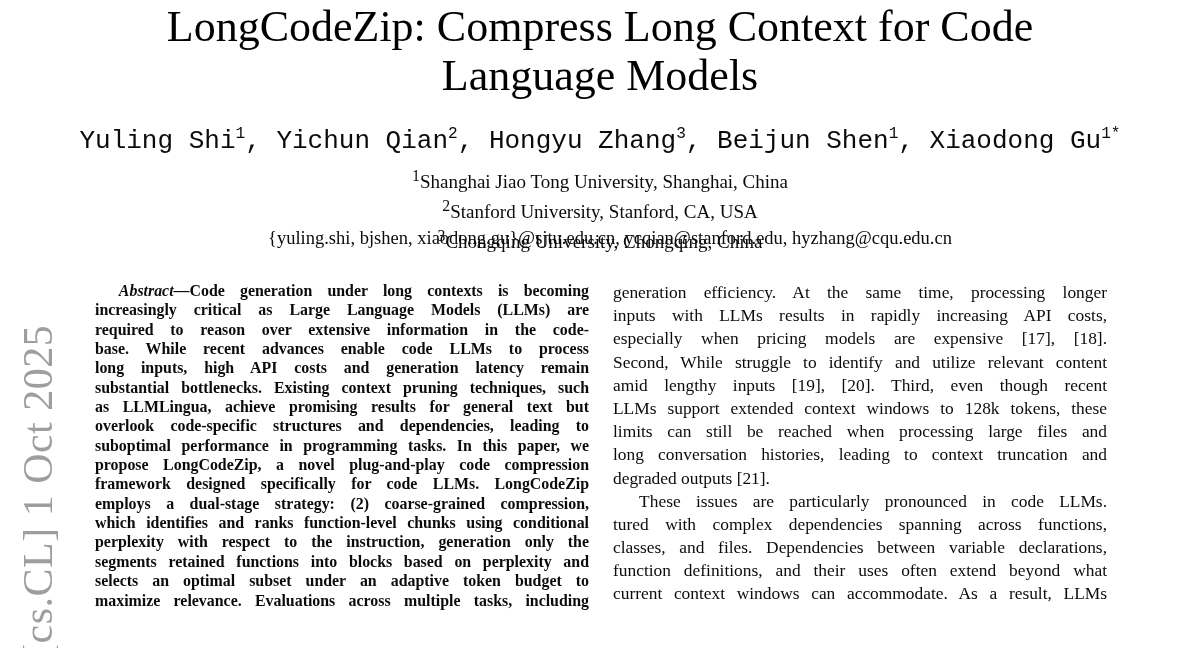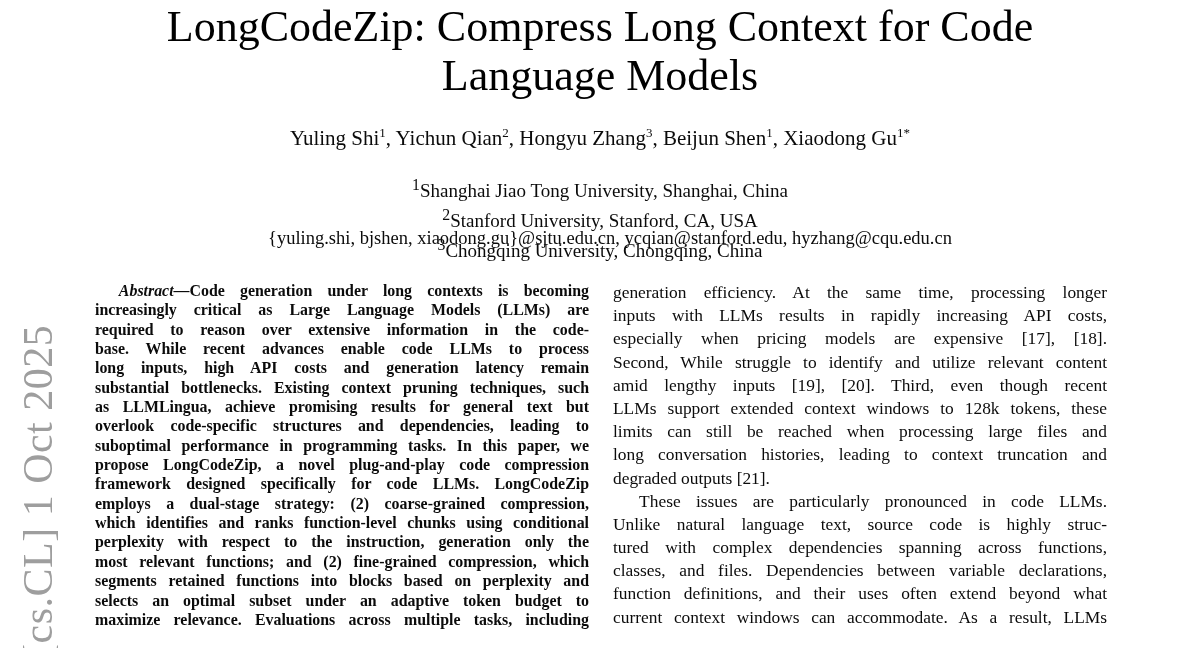--- a/index.html
+++ b/index.html
@@ -12,23 +12,23 @@
   .arxiv-stamp {
     position:absolute; left:14px; top:658px;
     transform:rotate(-90deg); transform-origin:0 0;
     font-size:42px; color:#9e9e9e; white-space:nowrap;
     letter-spacing:0.5px;
   }
 
   
   .header { position:absolute; top:0; left:0; width:1200px; text-align:center; }
   .title { position:absolute; top:2px; width:100%; font-size:44px; line-height:49px; font-weight:normal; color:#000; }
-  .authors { position:absolute; top:126px; width:100%; font-size:21px; }
+  .authors { position:absolute; top:126px; width:100%; font-size:26px;font-family:Liberation Mono, monospace; }
   .authors sup, .affil sup { font-size:62%; vertical-align:super; line-height:0; }
-  .affils { position:absolute; top:173px; width:100%; font-size:19px; line-height:23.5px; }
+  .affils { position:absolute; top:164px; width:100%; font-size:19px; line-height:23.5px; }
   .emails { position:absolute; top:228px; width:100%; font-size:18.5px;padding-left:20px; }
 
   
   .columns {
     position:absolute; left:95px; top:281px; width:1012px; height:351px;
     display:flex; gap:24px; overflow:hidden;
   }
   .col { width:497px; overflow:hidden; }
   .col-abstract { font-size:15.9px; font-weight:bold; }
   .col-abstract .pline { height:19.35px; line-height:19.35px; }
@@ -67,37 +67,35 @@
         <div class="pline">long inputs, high API costs and generation latency remain</div>
         <div class="pline">substantial bottlenecks. Existing context pruning techniques, such</div>
         <div class="pline">as LLMLingua, achieve promising results for general text but</div>
         <div class="pline">overlook code-specific structures and dependencies, leading to</div>
         <div class="pline">suboptimal performance in programming tasks. In this paper, we</div>
         <div class="pline">propose LongCodeZip, a novel plug-and-play code compression</div>
         <div class="pline">framework designed specifically for code LLMs. LongCodeZip</div>
         <div class="pline">employs a dual-stage strategy: (2) coarse-grained compression,</div>
         <div class="pline">which identifies and ranks function-level chunks using conditional</div>
         <div class="pline">perplexity with respect to the instruction, generation only the</div>
-        <div class="pline">most relevant functions; and (2) fine-grained compression, which</div>
         <div class="pline">segments retained functions into blocks based on perplexity and</div>
         <div class="pline">selects an optimal subset under an adaptive token budget to</div>
         <div class="pline">maximize relevance. Evaluations across multiple tasks, including</div>
       </div>
     <div class="col col-body">
         <div class="pline">generation efficiency. At the same time, processing longer</div>
         <div class="pline">inputs with LLMs results in rapidly increasing API costs,</div>
         <div class="pline">especially when pricing models are expensive [17], [18].</div>
         <div class="pline">Second, While struggle to identify and utilize relevant content</div>
         <div class="pline">amid lengthy inputs [19], [20]. Third, even though recent</div>
         <div class="pline">LLMs support extended context windows to 128k tokens, these</div>
         <div class="pline">limits can still be reached when processing large files and</div>
         <div class="pline">long conversation histories, leading to context truncation and</div>
         <div class="pline last">degraded outputs [21].</div>
         <div class="pline ind">These issues are particularly pronounced in code LLMs.</div>
-        <div class="pline">Unlike natural language text, source code is highly struc-</div>
         <div class="pline">tured with complex dependencies spanning across functions,</div>
         <div class="pline">classes, and files. Dependencies between variable declarations,</div>
         <div class="pline">function definitions, and their uses often extend beyond what</div>
         <div class="pline">current context windows can accommodate. As a result, LLMs</div>
       </div>
   </div>
 
 </div>
 
 </body></html>

